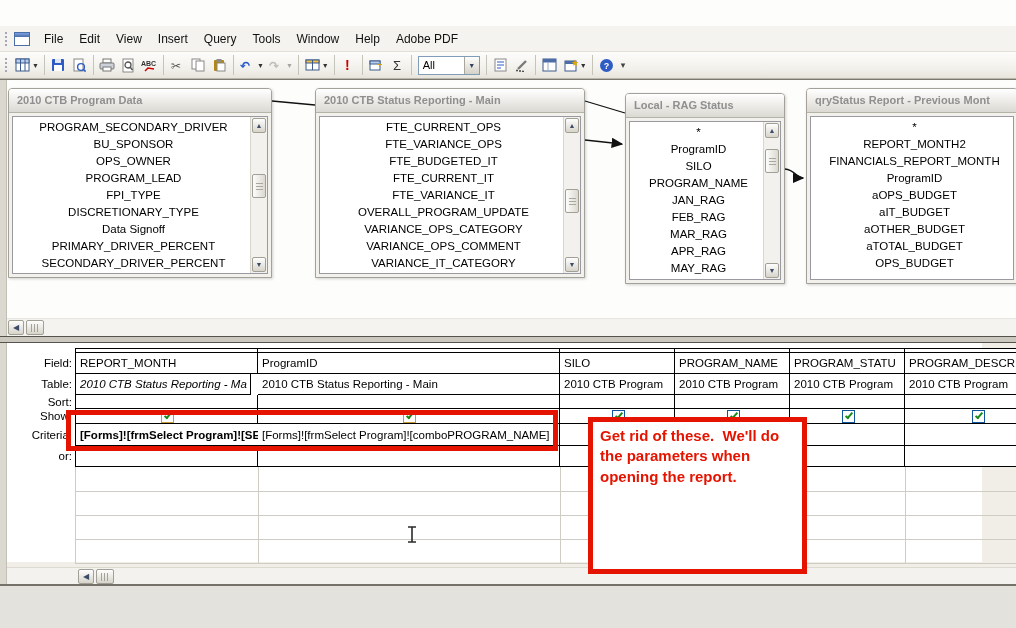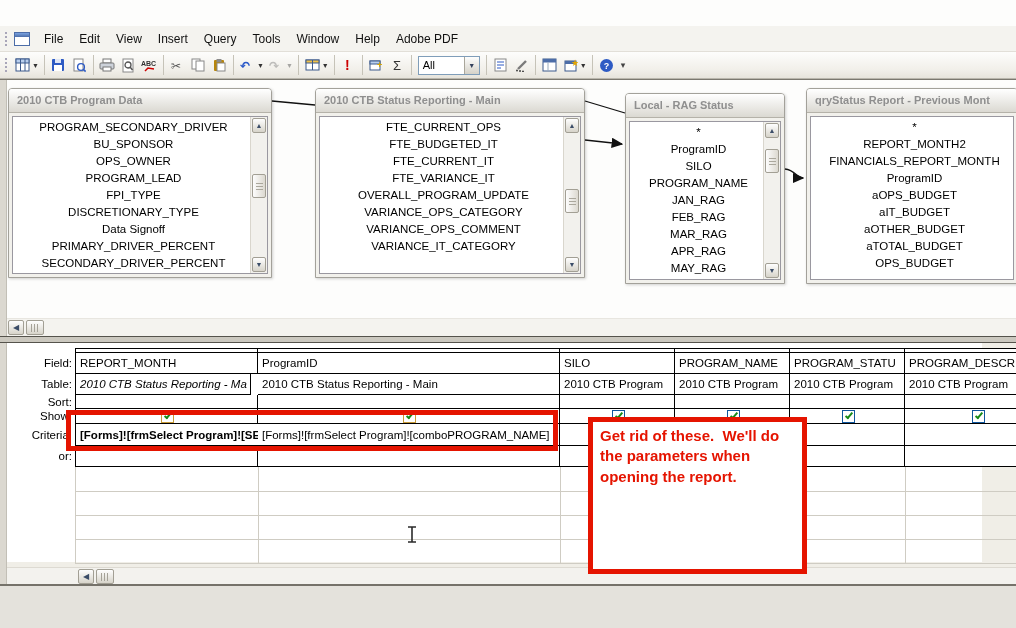--- a/index.html
+++ b/index.html
@@ -369,20 +369,21 @@
               <div class="down">▼</div>
               <div class="thumb" style="top: 57px;"></div>
             </div>
           </div>
         </div>
         <div class="flist" style="left: 308px; top: 8px; width: 270px; height: 190px;">
           <div class="flist-header">2010 CTB Status Reporting - Main</div>
           <div class="flist-body">
             <div style="position: absolute; left: 0px; top: 2px; right: 18px;">
               <div class="fl-row">FTE_CURRENT_OPS</div>
+              <div class="fl-row">FTE_VARIANCE_OPS</div>
               <div class="fl-row">FTE_BUDGETED_IT</div>
               <div class="fl-row">FTE_CURRENT_IT</div>
               <div class="fl-row">FTE_VARIANCE_IT</div>
               <div class="fl-row">OVERALL_PROGRAM_UPDATE</div>
               <div class="fl-row">VARIANCE_OPS_CATEGORY</div>
               <div class="fl-row">VARIANCE_OPS_COMMENT</div>
               <div class="fl-row">VARIANCE_IT_CATEGORY</div>
             </div>
             <div class="fl-sb">
               <div class="up">▲</div>

